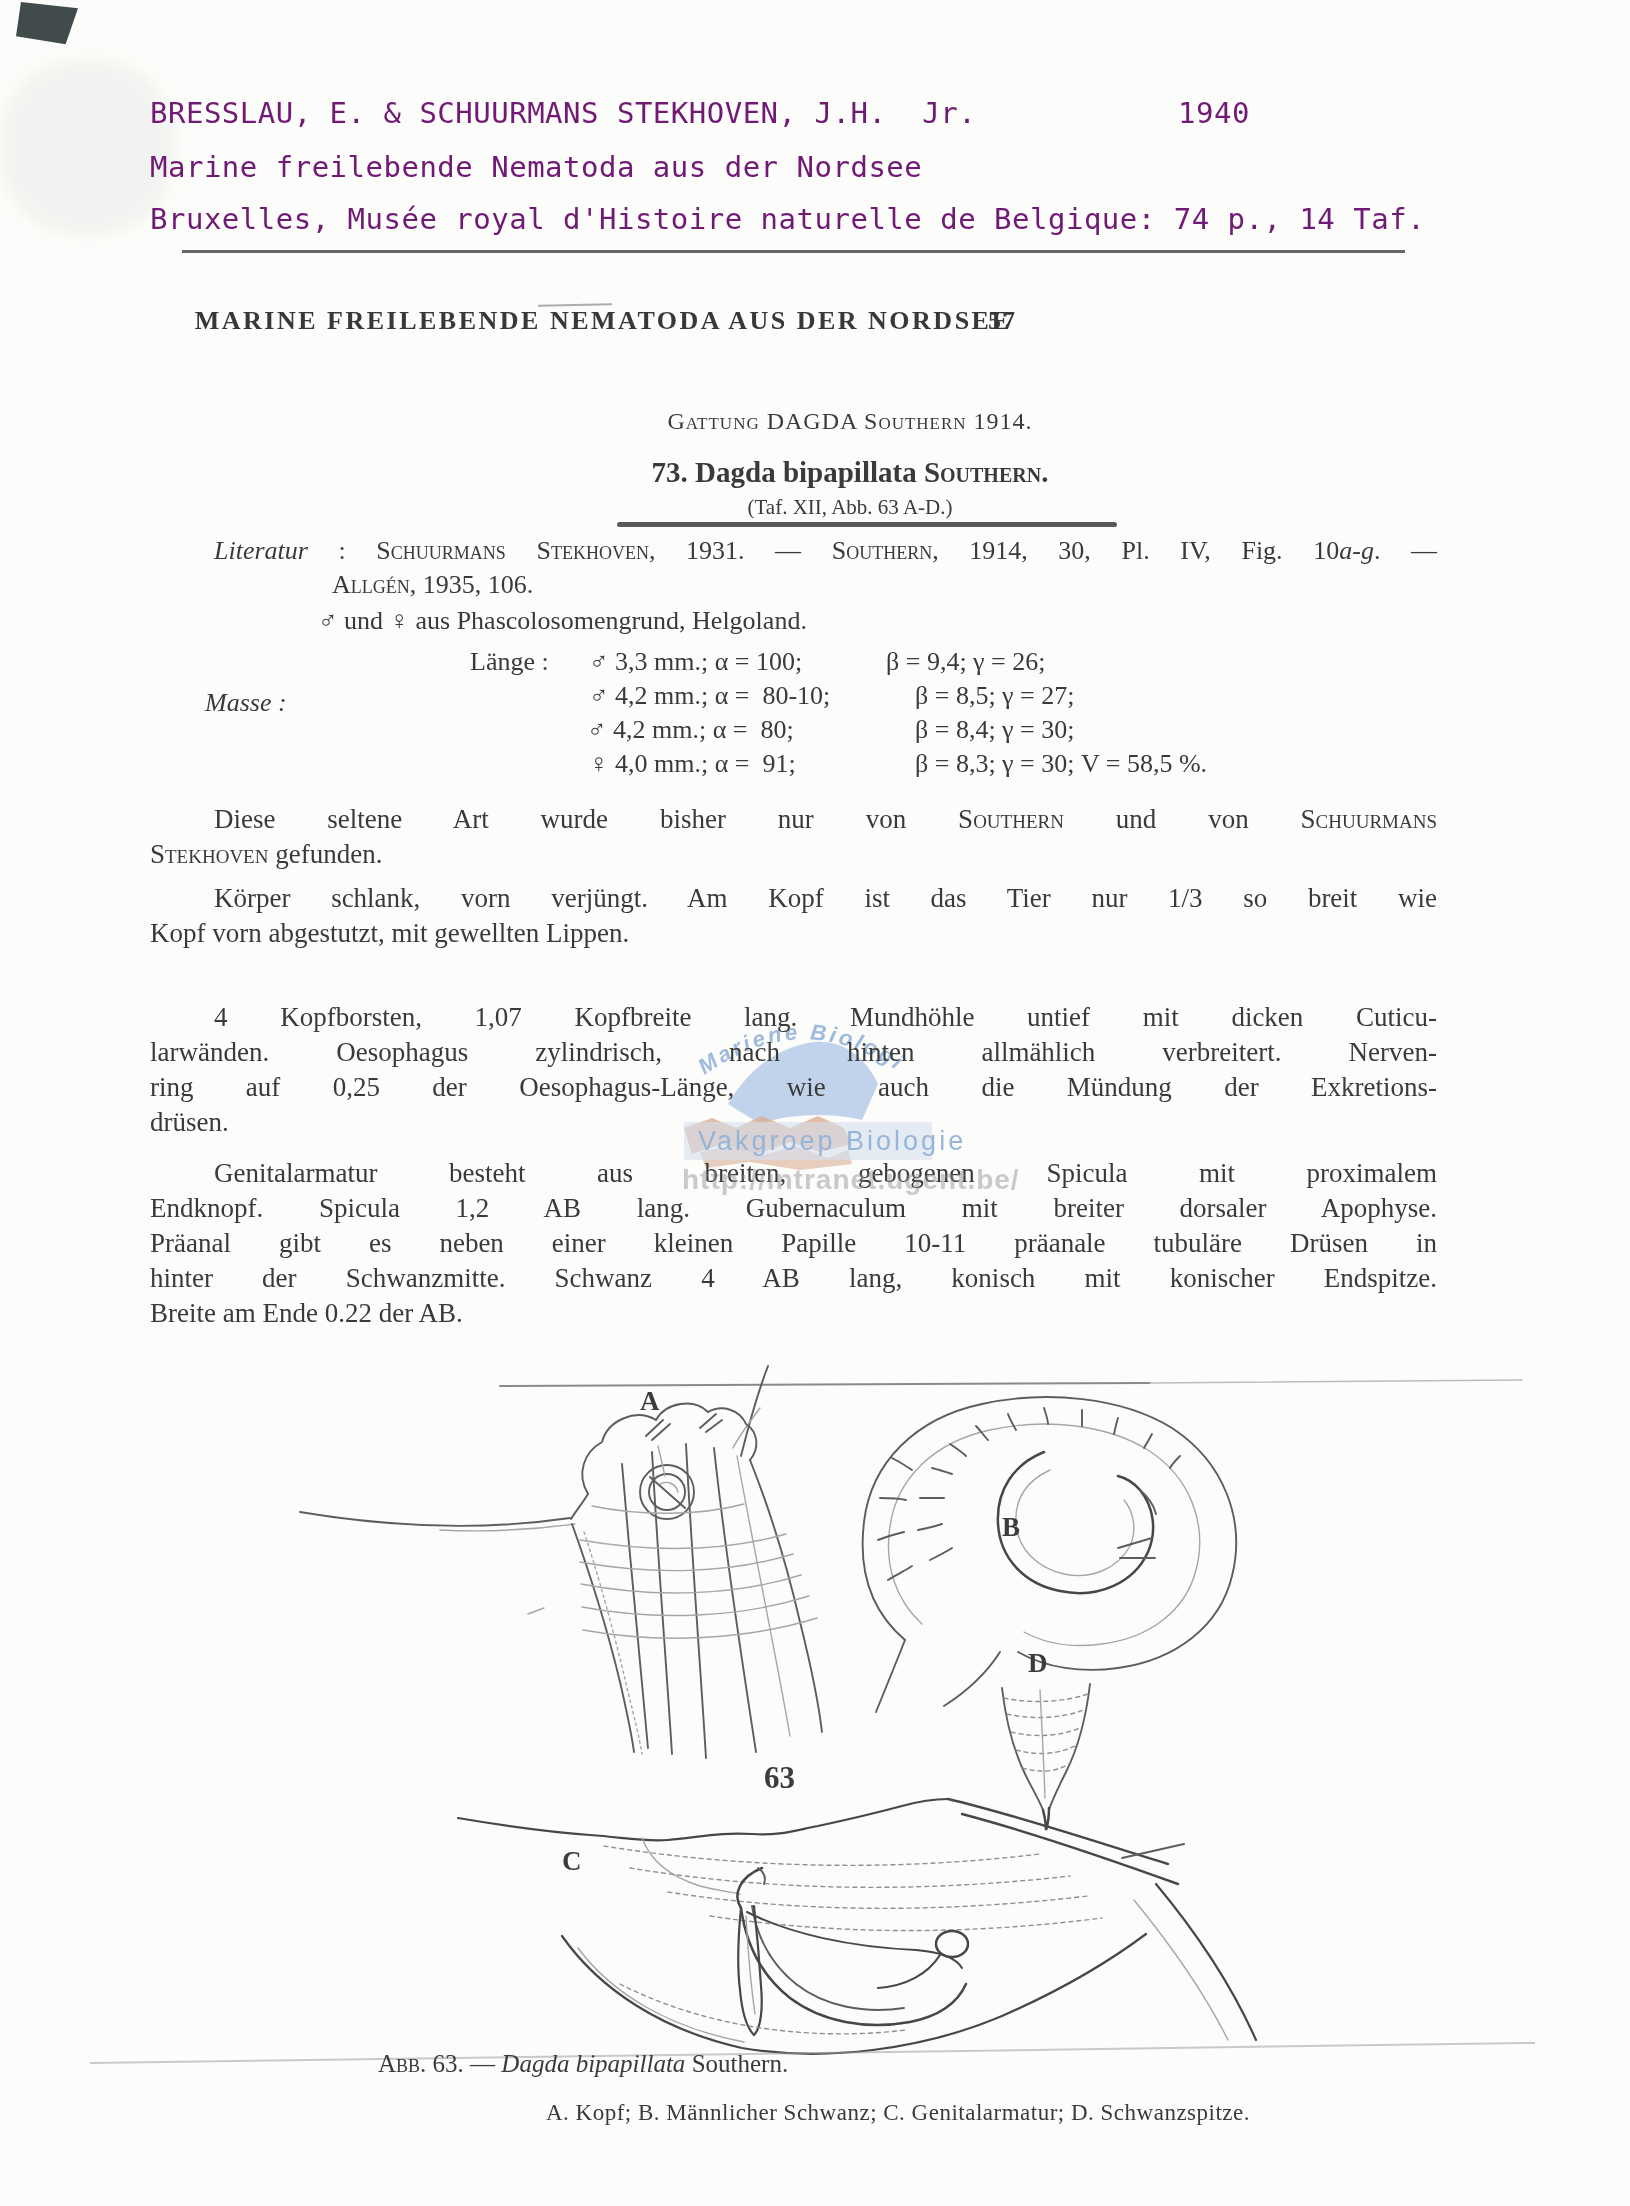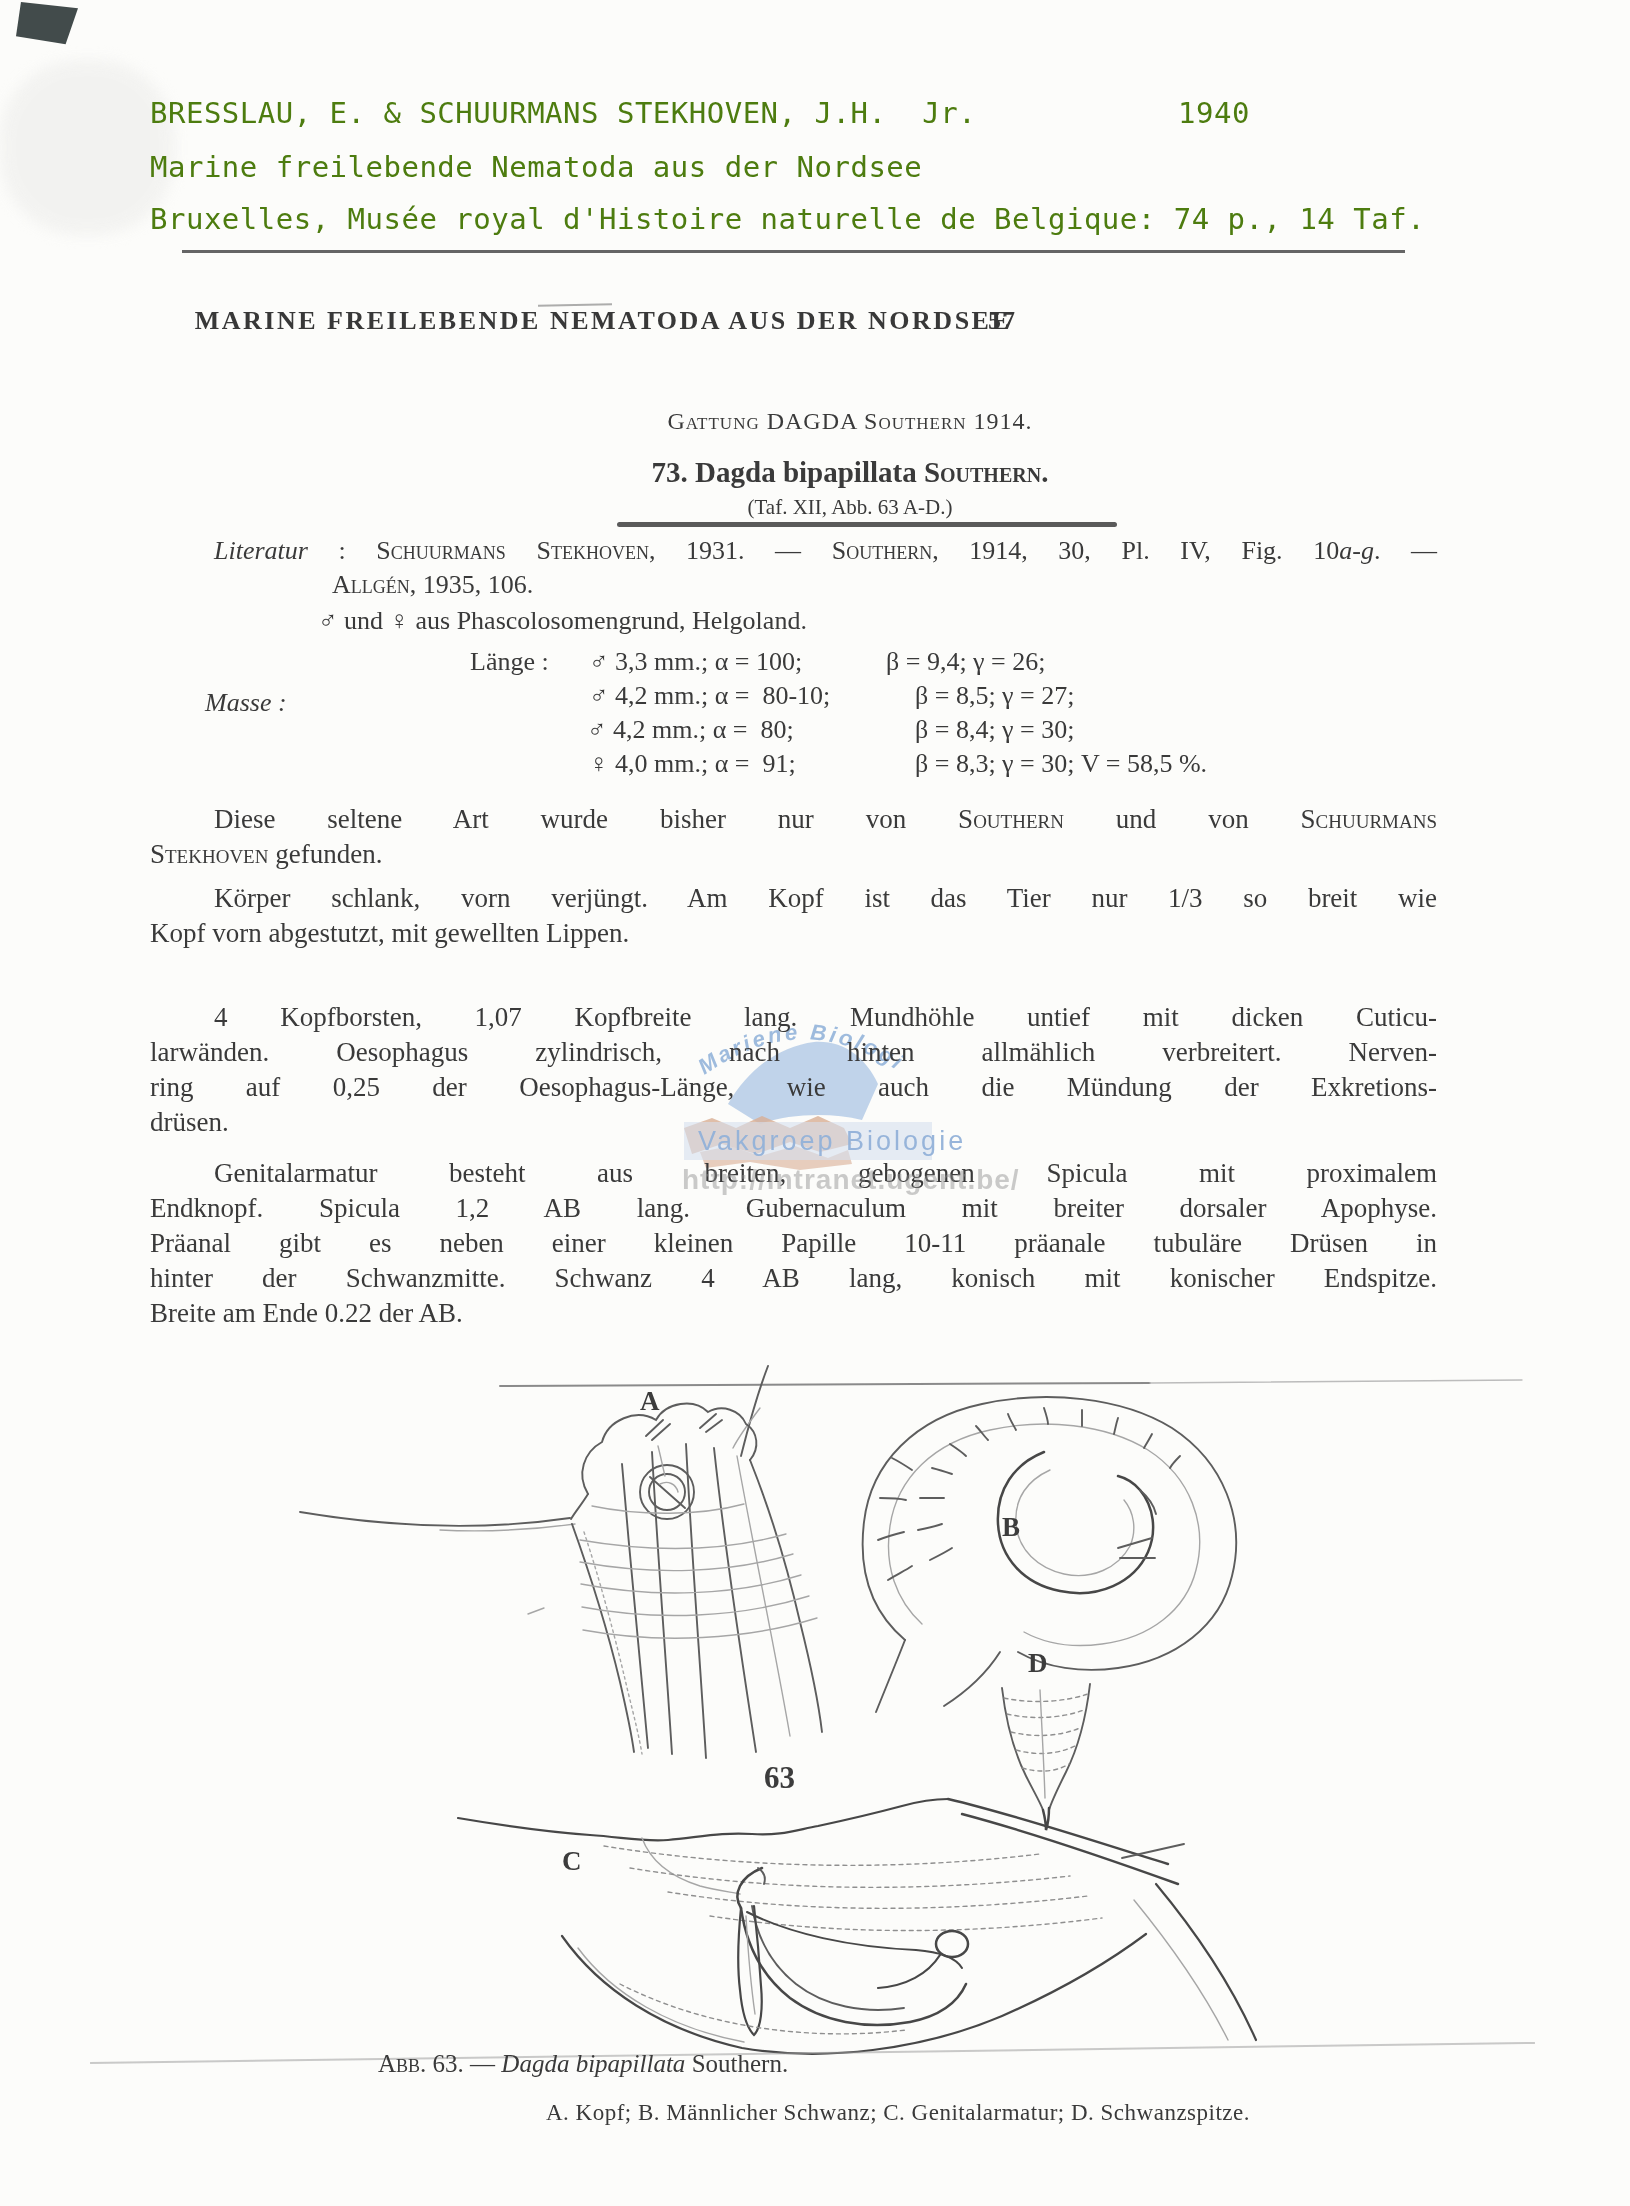--- a/index.html
+++ b/index.html
@@ -6,21 +6,21 @@
   body{
     width:1630px;height:2206px;position:relative;
     background:#fcfcfa;
     font-family:"Liberation Serif","DejaVu Serif",serif;
     color:#3a3a3a;overflow:hidden;
   }
   .abs{position:absolute;}
   
   .typed{
     font-family:"DejaVu Sans Mono","Liberation Mono",monospace;
-    font-size:29px;color:#4d7c0f;white-space:pre;letter-spacing:0.5px;
+    font-size:29px;color:#701a75;white-space:pre;letter-spacing:0.5px;
   }
   .typed-rule{height:3px;background:#4a4a4a;opacity:.85;}
   
   .serif26{font-size:26px;line-height:34px;}
   .serif27{font-size:27px;line-height:35px;}
   .runhead{font-size:26px;font-weight:600;letter-spacing:2.5px;color:#383838;}
   .center{text-align:center;}
   .sc{font-variant:small-caps;}
   .it{font-style:italic;margin-top:41px;}
   .bf{font-weight:bold;}

